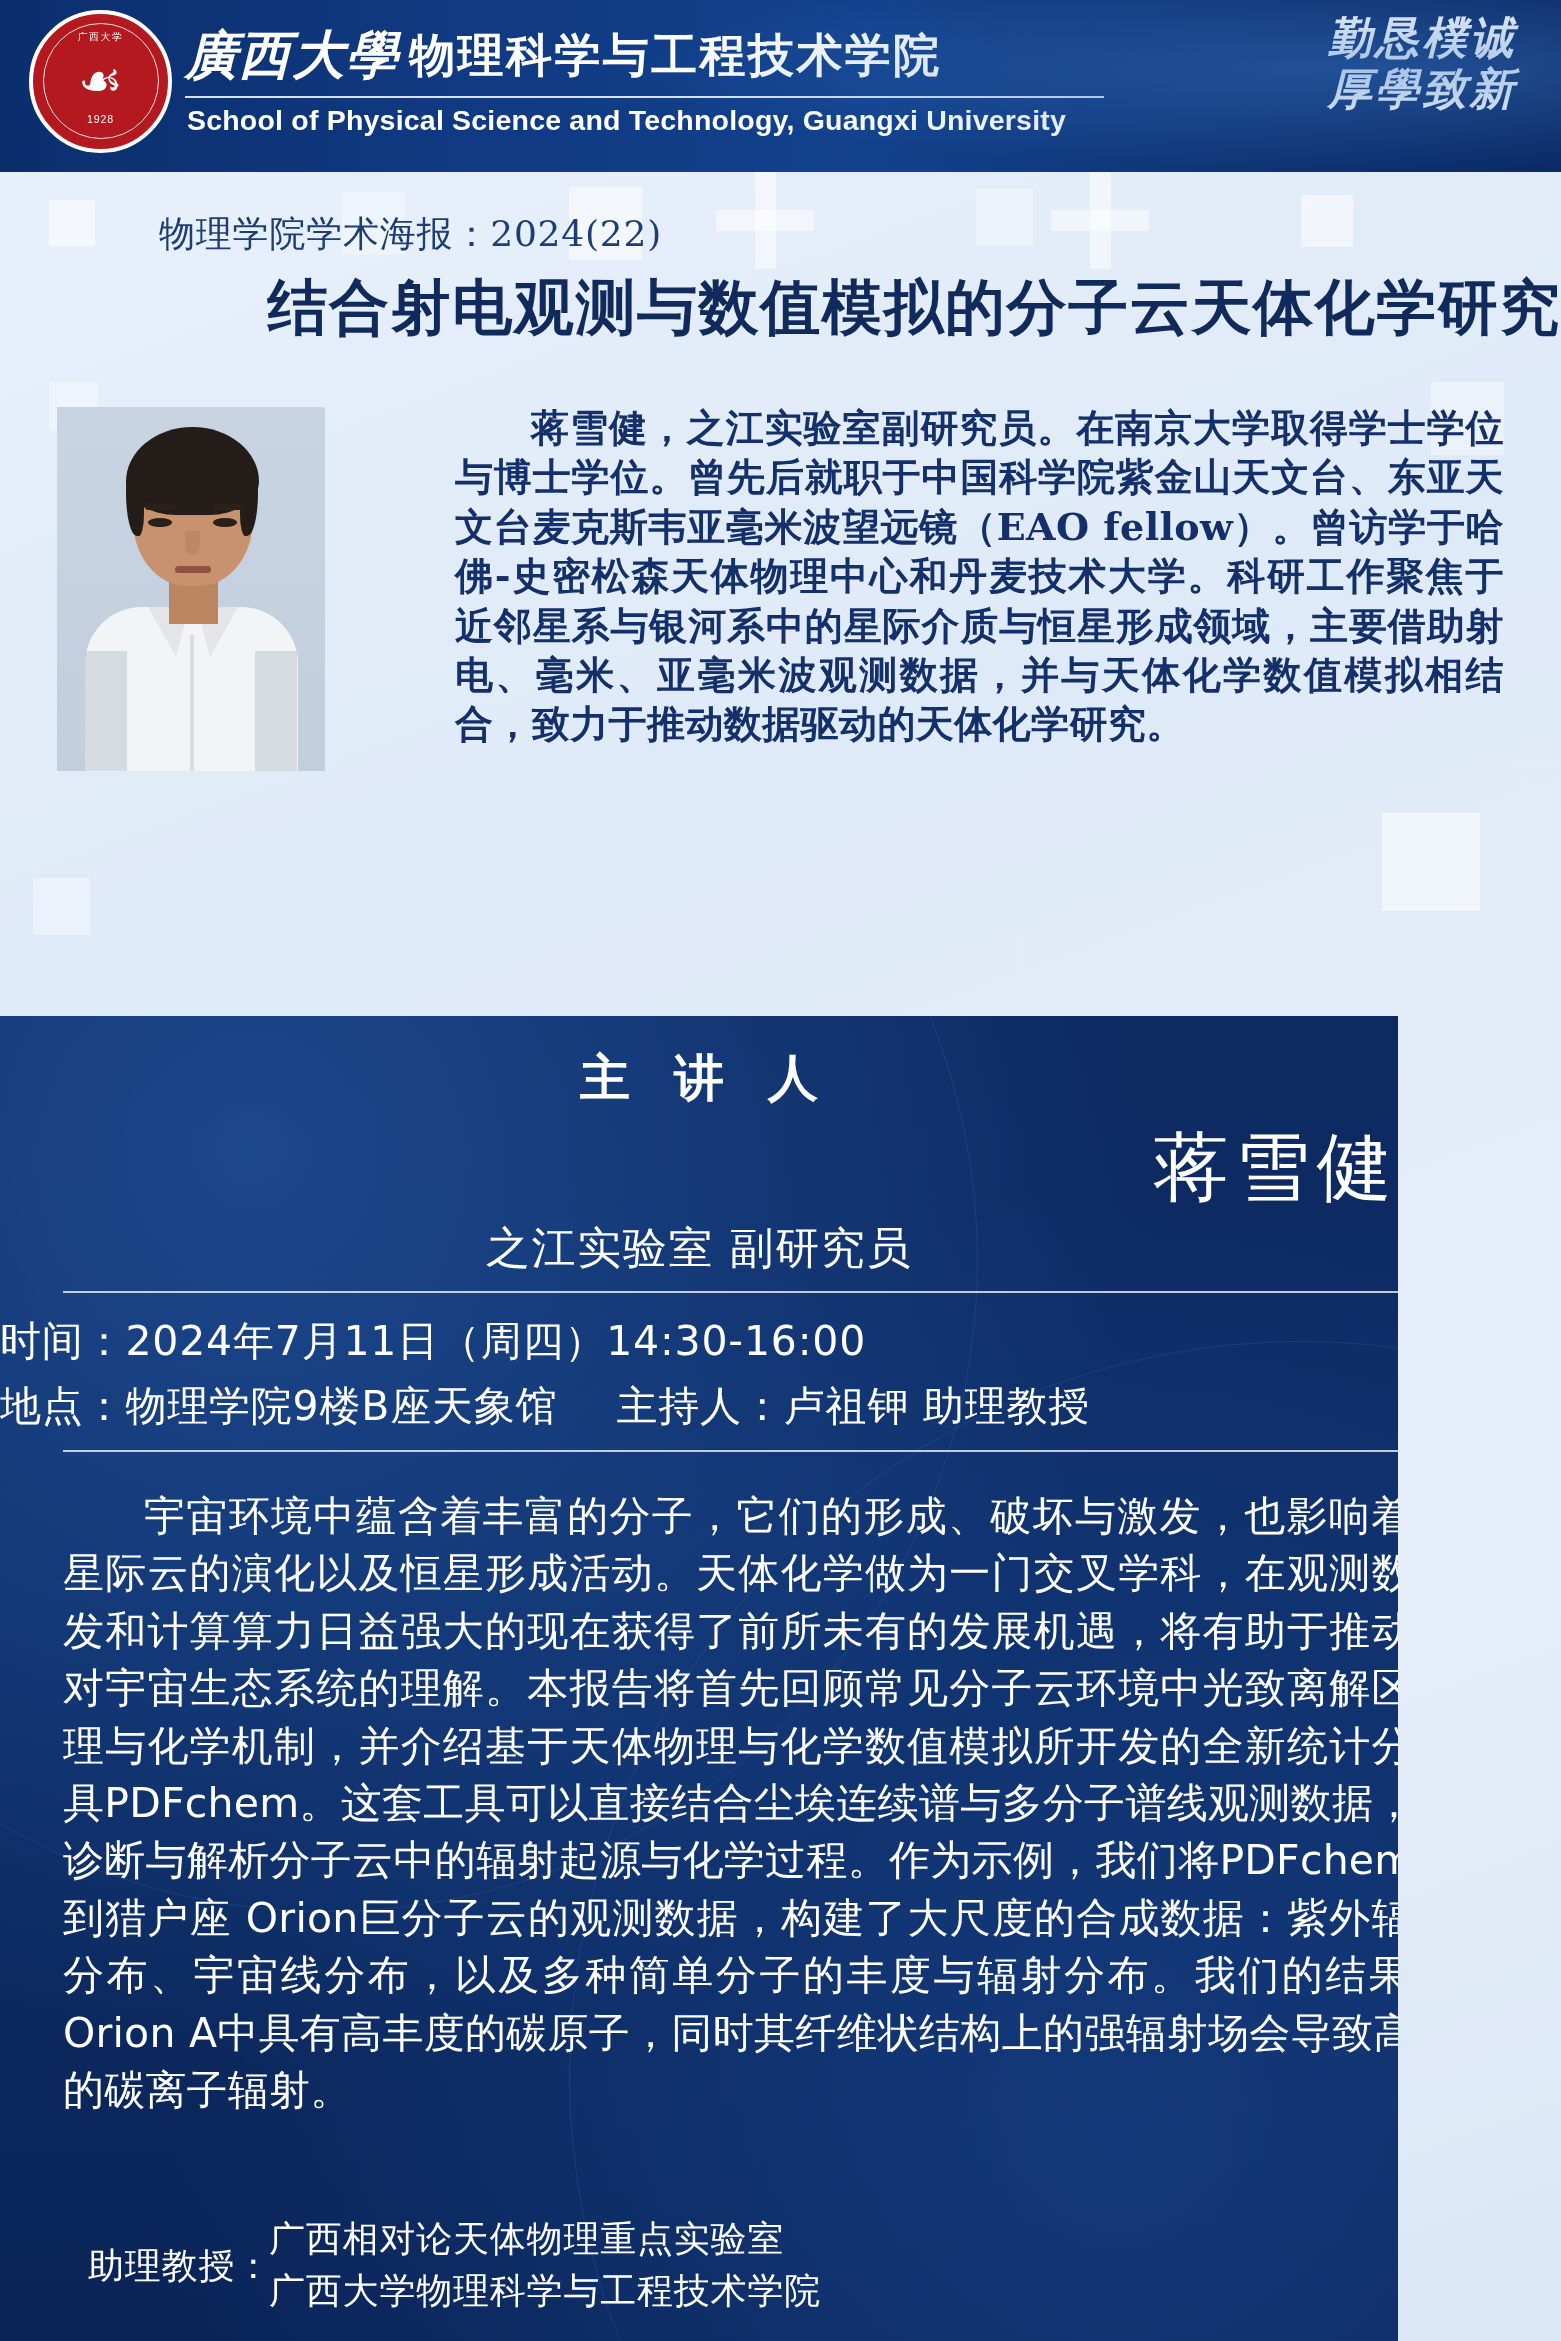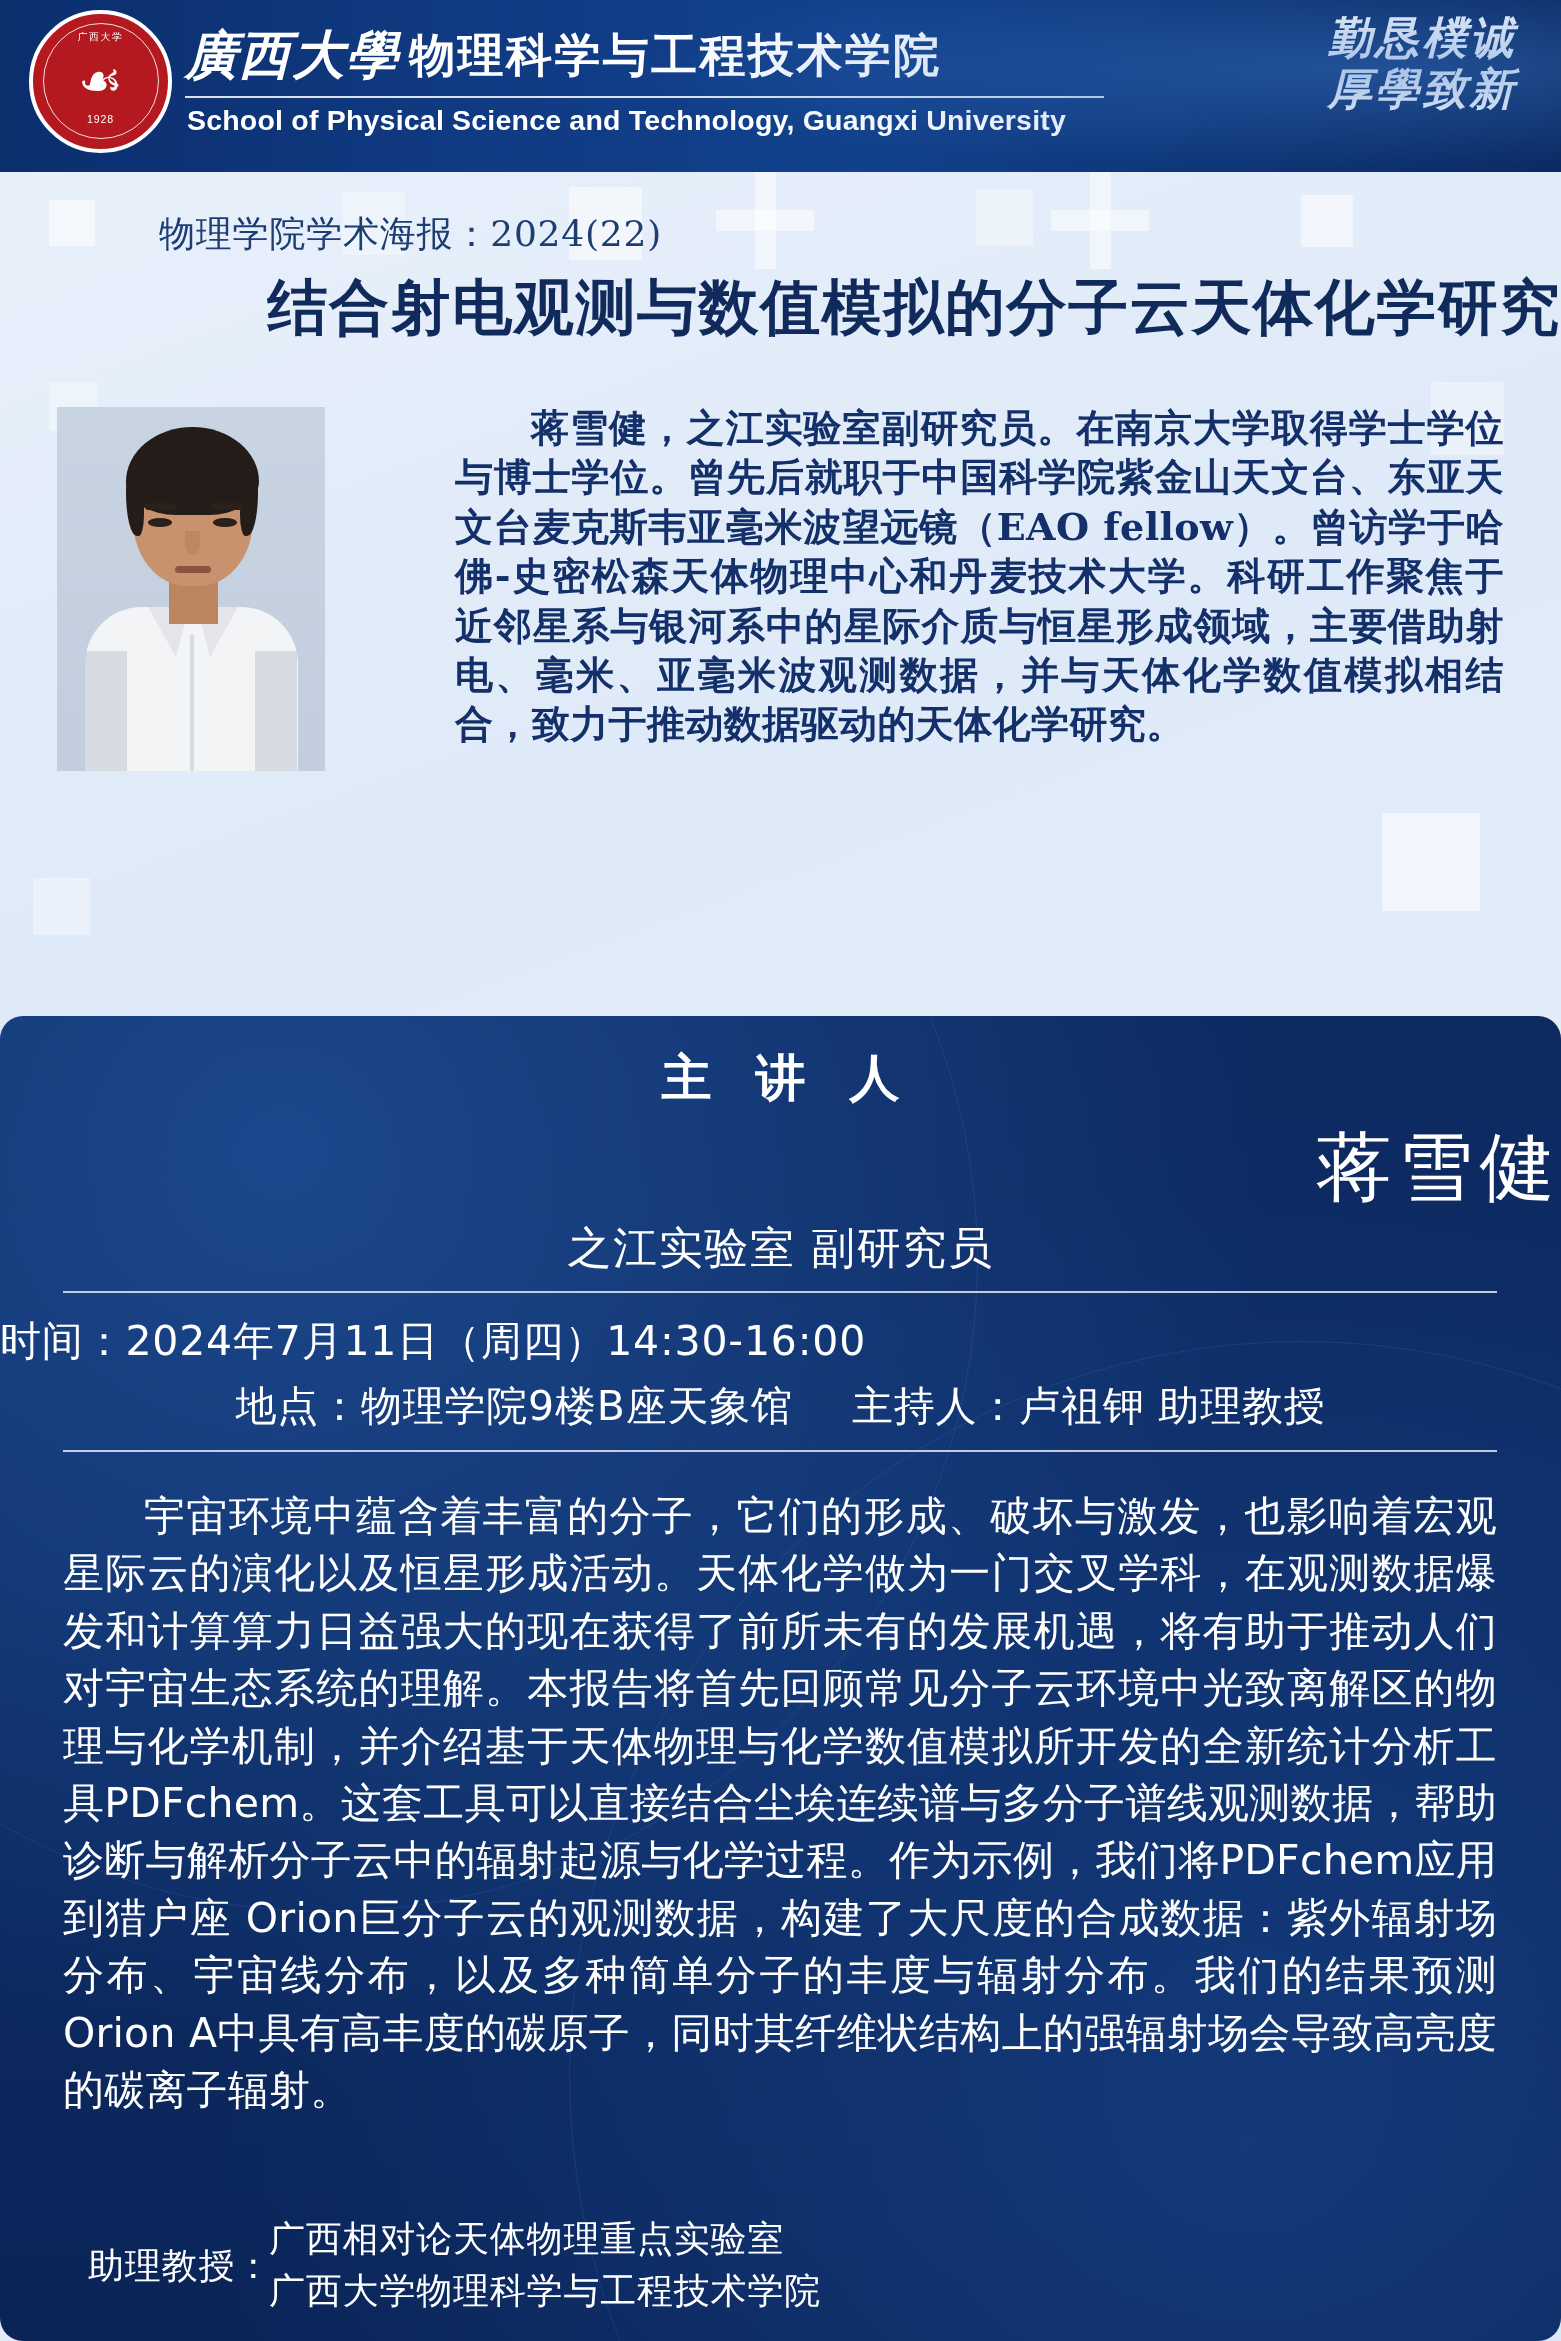--- a/index.html
+++ b/index.html
@@ -356,28 +356,27 @@
     text-align: justify;
     text-indent: 76px;
     letter-spacing: 0.4px;
   }
 
   
   .dark {
     position: absolute;
     left: 0;
     top: 1016px;
-    width: 1561px;
+    width: 1398px;
     height: 1325px;
     background:
       radial-gradient(ellipse at 18% 10%, rgba(40,95,175,0.55) 0%, rgba(10,35,85,0) 55%),
       radial-gradient(ellipse at 80% 85%, rgba(30,80,160,0.45) 0%, rgba(8,28,72,0) 60%),
       linear-gradient(180deg, #0d2a61 0%, #0d2d66 40%, #0a2457 100%);
     overflow: hidden;
-    border-radius: 23px;
   }
   .dark-swoosh {
     position: absolute;
     pointer-events: none;
     border-radius: 50%;
     border: 1.6px solid rgba(120,170,230,0.12);
   }
   .label-host {
     position: absolute;
     left: 0;
@@ -430,21 +429,20 @@
     color: #ffffff;
     font-family: "DejaVu Sans", sans-serif;
     font-size: 41px;
     letter-spacing: 0.8px;
   }
   .info-place {
     position: absolute;
     left: 0;
     right: 0;
     top: 363px;
-    text-align: center;
     color: #ffffff;
     font-family: "DejaVu Sans", sans-serif;
     font-size: 41px;
     letter-spacing: 0.8px;
   }
   .info-place .gap { display: inline-block; width: 59px; }
 
   .abstract {
     position: absolute;
     left: 63px;

